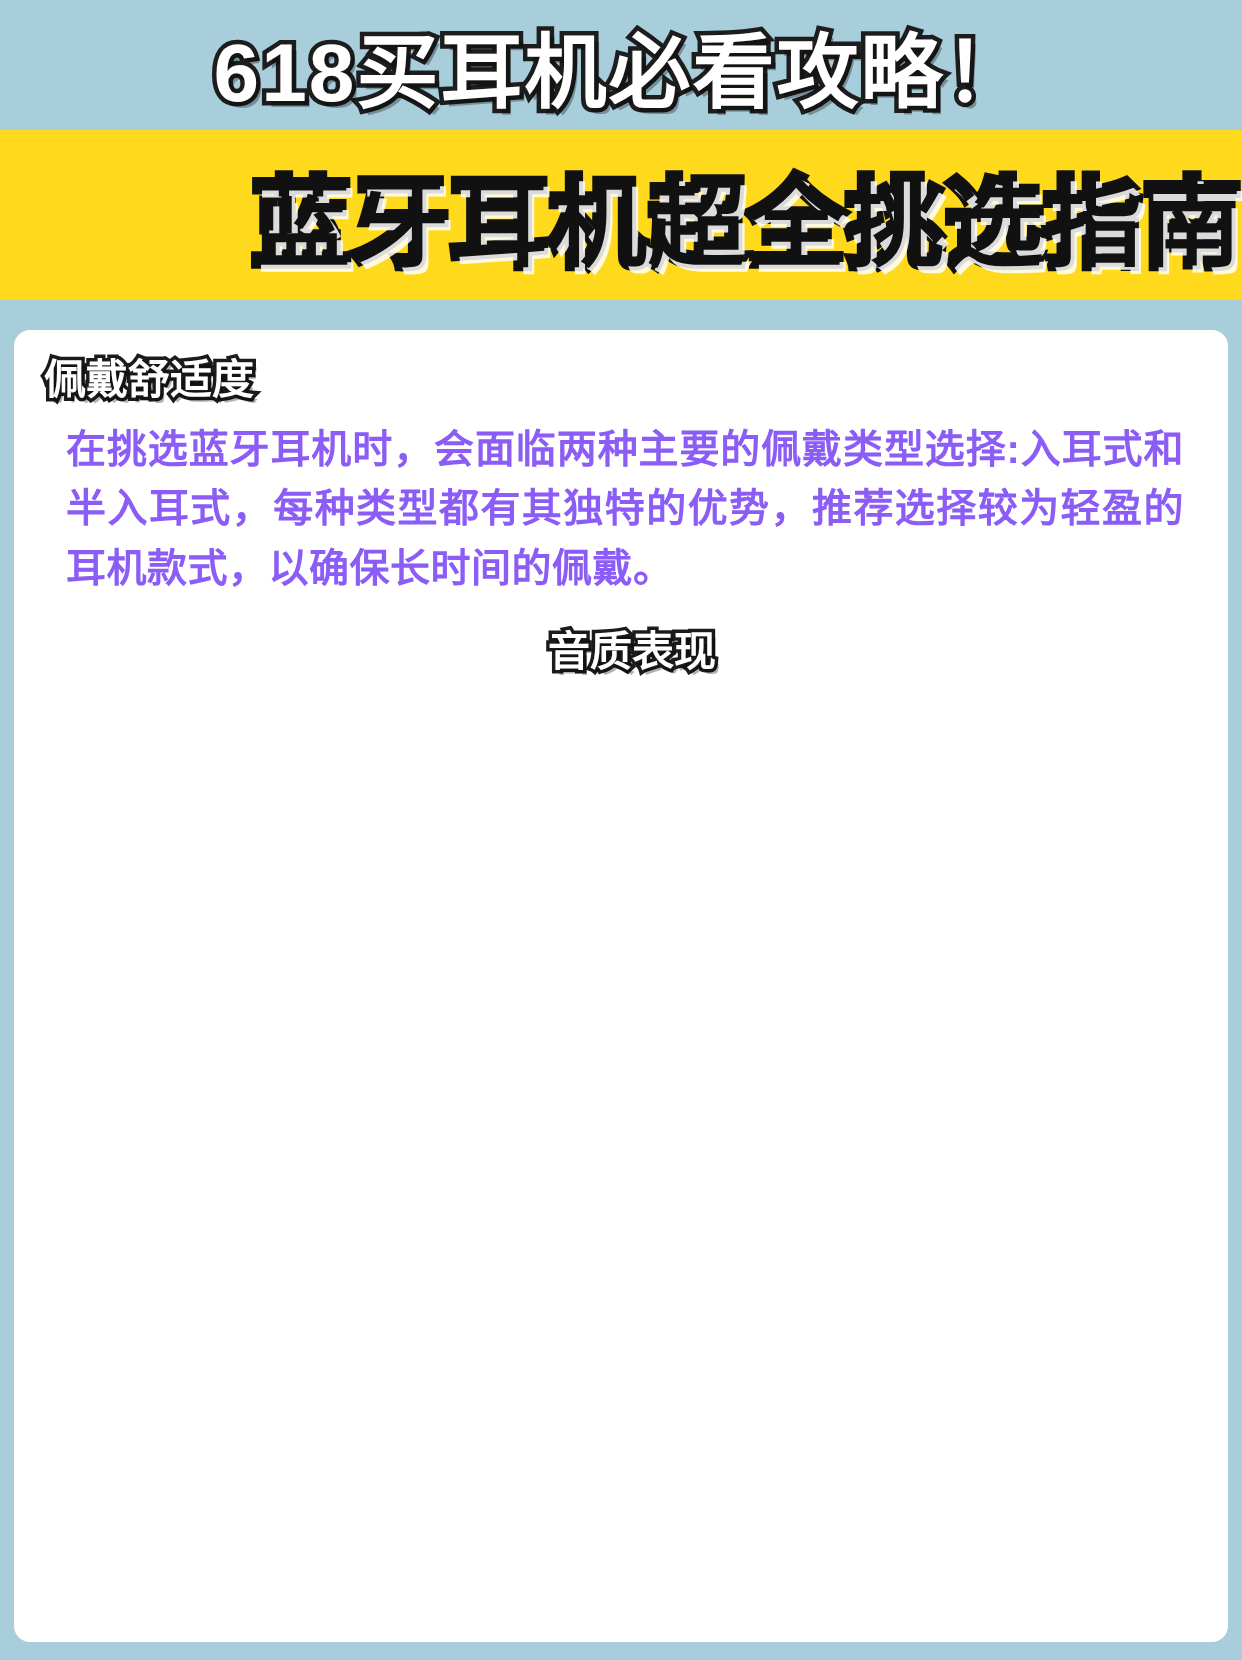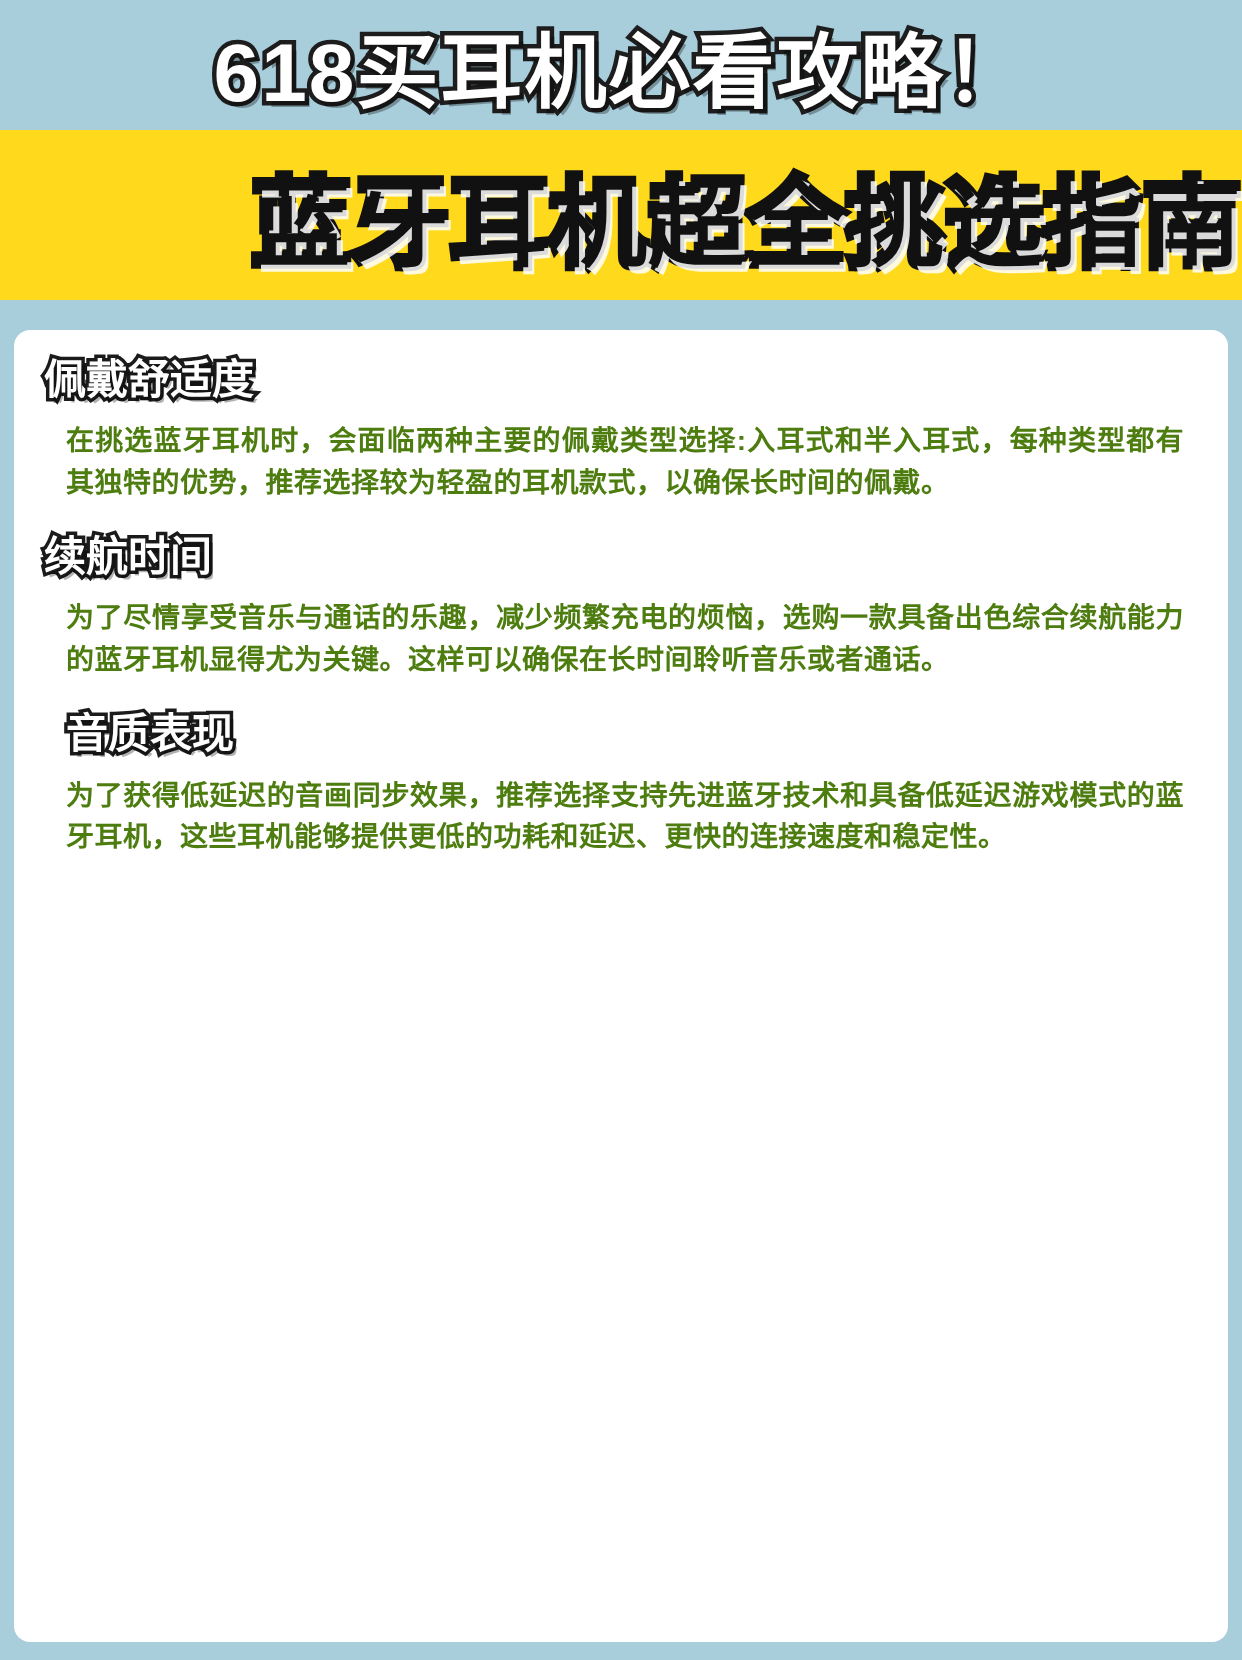--- a/index.html
+++ b/index.html
@@ -86,27 +86,28 @@
     color: #ffffff;
     -webkit-text-stroke: 7px #1b1b1b;
     paint-order: stroke fill;
     text-shadow: 4px 5px 0 rgba(0,0,0,0.30);
     margin: 0 0 16px 0;
     line-height: 1.15;
     white-space: nowrap;
   }
   .section-title.indented {
     padding-left: 22px;
+    text-align: center;
   }
 
   .section-body {
-    font-size: 28px;
+    font-size: 40px;
     font-weight: 700;
     line-height: 1.48;
-    color: #4d7c0f;
+    color: #8b5cf6;
     margin: 0 0 30px 0;
     padding: 0 14px 0 22px;
     text-align: justify;
     letter-spacing: 0.5px;
   }
 </style>
 </head>
 <body>
 
 <div class="poster">
@@ -119,27 +120,22 @@
     <div class="title">蓝牙耳机超全挑选指南</div>
   </div>
 
   <div class="card">
 
     <div class="section">
       <h2 class="section-title">佩戴舒适度</h2>
       <p class="section-body">在挑选蓝牙耳机时，会面临两种主要的佩戴类型选择:入耳式和半入耳式，每种类型都有其独特的优势，推荐选择较为轻盈的耳机款式，以确保长时间的佩戴。</p>
     </div>
 
-    <div class="section">
-      <h2 class="section-title">续航时间</h2>
-      <p class="section-body">为了尽情享受音乐与通话的乐趣，减少频繁充电的烦恼，选购一款具备出色综合续航能力的蓝牙耳机显得尤为关键。这样可以确保在长时间聆听音乐或者通话。</p>
-    </div>
 
     <div class="section">
       <h2 class="section-title indented">音质表现</h2>
     </div>
 
     <div class="section">
-      <p class="section-body">为了获得低延迟的音画同步效果，推荐选择支持先进蓝牙技术和具备低延迟游戏模式的蓝牙耳机，这些耳机能够提供更低的功耗和延迟、更快的连接速度和稳定性。</p>
     </div>
 
   </div>
 </div>
 
 </body></html>

